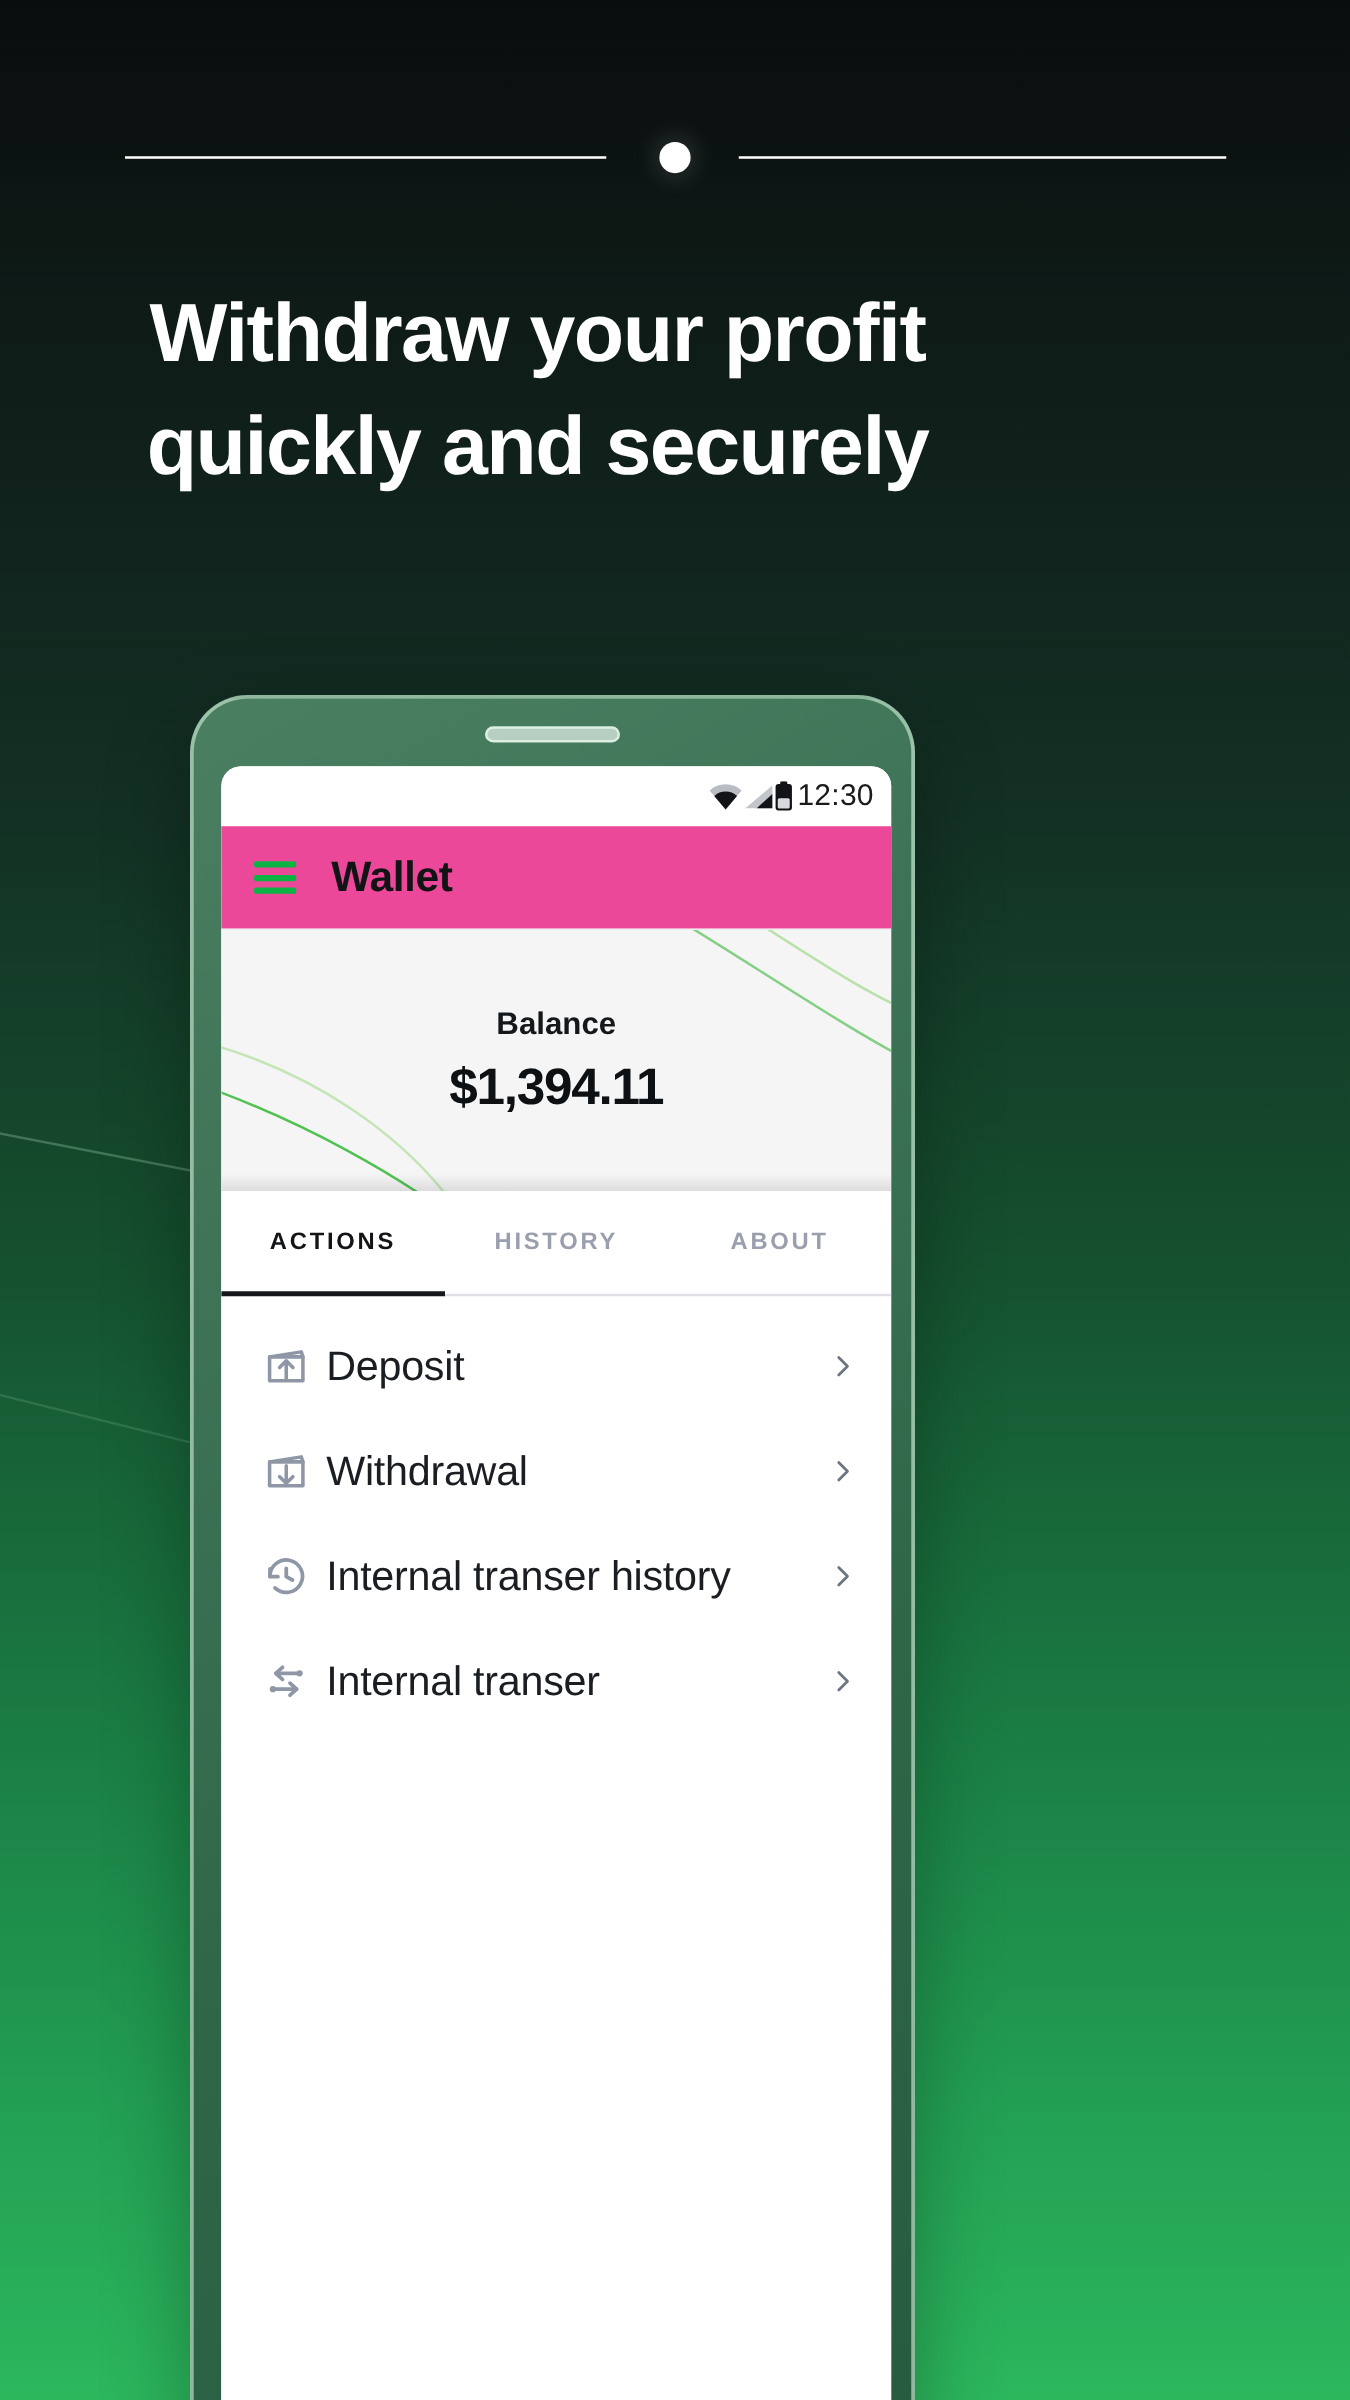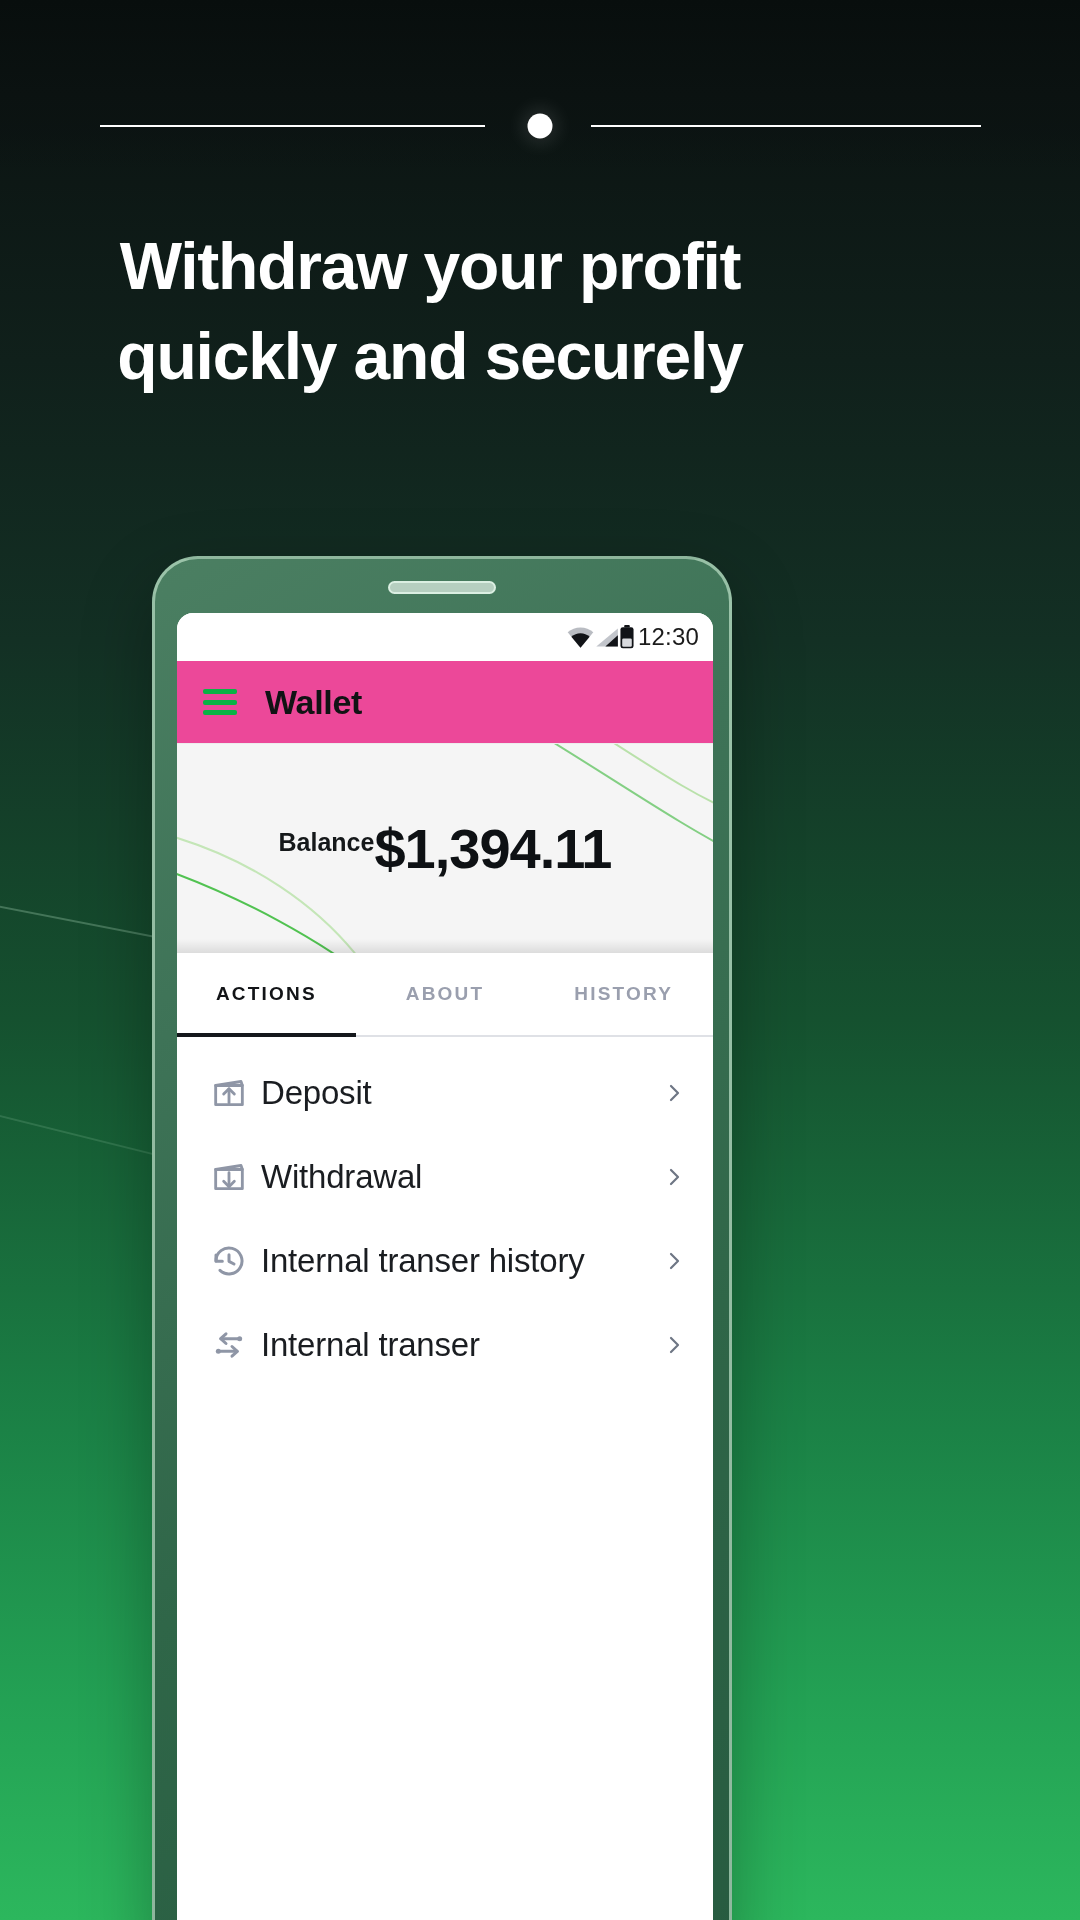--- a/index.html
+++ b/index.html
@@ -113,26 +113,26 @@
     padding:0 0 0 26px; gap:28px; background:#ec4899;
   }
   #hamburger { width:34px; height:26px; display:flex; flex-direction:column; justify-content:space-between; cursor:pointer; }
   #hamburger i { display:block; height:5px; border-radius:2px; background:#0bb345; }
   #app-title { font-size:34px; font-weight:600; color:#111314; letter-spacing:-.3px; }
 
   
   #balance-card {
     flex:0 0 210px; position:relative; overflow:hidden;
     background:#f5f5f5;
-    display:flex; flex-direction:row; align-items:center; justify-content:center;
+    display:flex; flex-direction:column; align-items:center; justify-content:center;
     border-top:1px solid #ececec;
   }
   #balance-card svg.deco { position:absolute; inset:0; width:100%; height:100%; }
   #balance-label { position:relative; font-size:25px; font-weight:600; color:#15181a; margin-bottom:12px; }
-  #balance-value { position:relative; font-size:56px; font-weight:700; color:#0e1114; letter-spacing:-1px; }
+  #balance-value { position:relative; font-size:41px; font-weight:700; color:#0e1114; letter-spacing:-1px; }
   #card-shadow {
     position:absolute; left:0; bottom:0; width:100%; height:14px;
     background:linear-gradient(180deg, rgba(0,0,0,0) 0%, rgba(0,0,0,.10) 100%);
   }
 
   
   #tabs {
     flex:0 0 84px; display:flex; background:#ffffff;
     border-bottom:2px solid #dfe1e6; position:relative;
   }
@@ -222,22 +222,22 @@
           <path d="M-30 120 C 60 150, 150 200, 210 250" stroke="#3fbc3f" stroke-width="2" fill="none" opacity=".9"></path>
           <path d="M-30 86 C 70 110, 150 165, 196 235" stroke="#a9dd95" stroke-width="2" fill="none" opacity=".65"></path>
         </svg>
         <div id="balance-label">Balance</div>
         <div id="balance-value">$1,394.11</div>
         <div id="card-shadow"></div>
       </div>
 
       <div id="tabs">
         <div class="tab active">ACTIONS</div>
+        <div class="tab">HISTORY</div>
         <div class="tab">ABOUT</div>
-        <div class="tab">HISTORY</div>
       </div>
 
       <div id="actions">
 
         <div class="row">
           <span class="row-icon">
             <svg width="40" height="40" viewBox="0 0 24 24" fill="none" stroke="#8f96a6" stroke-width="1.7" stroke-linecap="round" stroke-linejoin="round">
               <path d="M4 7.5 L4 19 L20 19 L20 7.5"></path>
               <path d="M4 7.5 L19.2 5.1 L20 7.5 Z"></path>
               <path d="M12 18 L12 9.6"></path>

